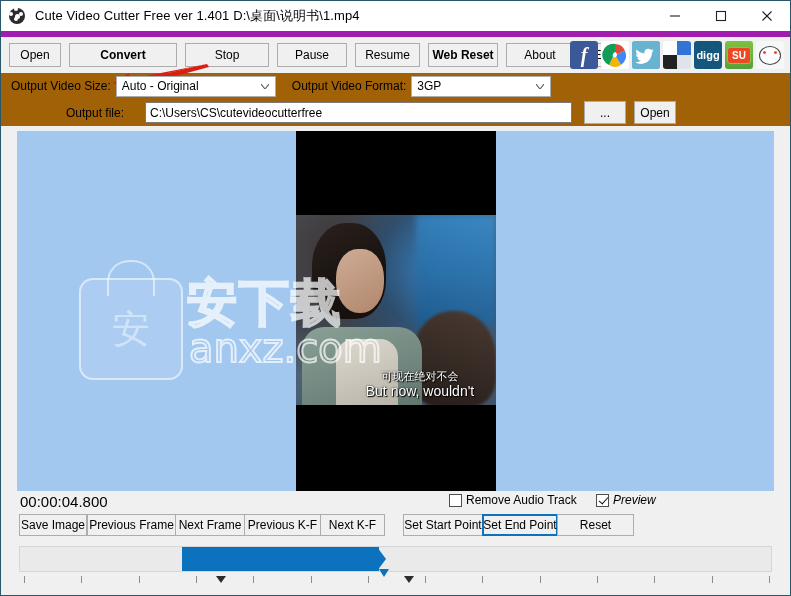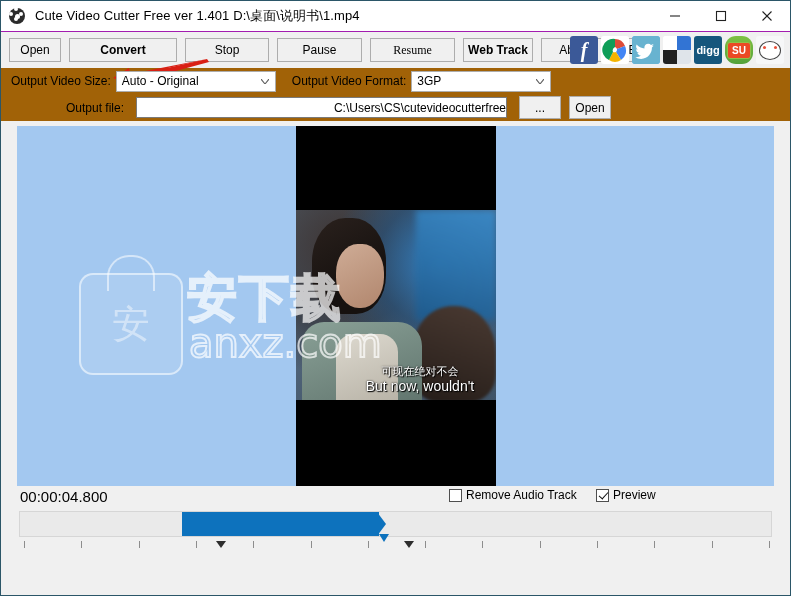--- a/index.html
+++ b/index.html
@@ -27,21 +27,21 @@
     flex-direction: column;
   }
 
   
   #titlebar {
     height: 30px;
     background: #ffffff;
     display: flex;
     align-items: center;
     flex: 0 0 auto;
-    border-bottom: 1px solid #a21caf;
+    border-bottom: 6px solid #a21caf;
   }
   #title-icon {
     width: 20px; height: 20px;
     margin-left: 7px; margin-right: 7px;
     position: relative;
     flex: 0 0 auto;
   }
   .reel {
     position: absolute;
     left: 1px; top: 2px;
@@ -109,22 +109,22 @@
     font-size: 12px;
     color: #000;
     box-sizing: border-box;
     padding: 0 4px;
     white-space: nowrap;
   }
   .tbtn.bold { font-weight: bold; }
   #btn-open { width: 52px; }
   #btn-convert { width: 108px; }
   #btn-stop { width: 84px; }
-  #btn-pause { width: 85px; }
-  #btn-resume { width: 85px; font-family: Liberation Serif, serif; }
+  #btn-pause { width: 70px; }
+  #btn-resume { width: 65px; }
   #btn-website { width: 70px; }
   #btn-about { width: 68px; }
   #btn-exit { width: 43px; }
 
   
   #social {
     position: absolute;
     right: 6px; top: 4px;
     display: flex;
     gap: 3px;
@@ -139,21 +139,21 @@
     justify-content: center;
     font-size: 11px;
     color: #fff;
     font-weight: bold;
   }
   .si-fb { background: #3b5998; font-family: "Liberation Serif", serif; font-size: 20px; font-style: italic;}
   .si-gp { background: #ffffff; }
   .si-tw { background: #55acee; }
   .si-deli { background: #ffffff; }
   .si-digg { background: #15567c; font-size: 11px; }
-  .si-su { background: #c4b5fd; border-radius: 11px; }
+  .si-su { background: #c4b5fd; }
   .si-reddit { background: #f6f7f8; }
   .deli-grid {
     width: 28px; height: 28px;
     display: grid;
     grid-template-columns: 1fr 1fr;
     grid-template-rows: 1fr 1fr;
   }
   .deli-grid i { display: block; }
   .d1 { background: #ffffff; }
   .d2 { background: #3274d4; }
@@ -542,21 +542,21 @@
       </div>
     </div>
   </div>
 
   <div id="toolbar">
     <div class="tbtn" id="btn-open">Open</div>
     <div class="tbtn bold" id="btn-convert">Convert</div>
     <div class="tbtn" id="btn-stop">Stop</div>
     <div class="tbtn" id="btn-pause">Pause</div>
     <div class="tbtn" id="btn-resume">Resume</div>
-    <div class="tbtn bold" id="btn-website">Web Track</div>
+    <div class="tbtn bold" id="btn-website">Web Reset</div>
     <div class="tbtn" id="btn-about">About</div>
     <div class="tbtn" id="btn-exit">Exit</div>
 
     <div id="social">
       <div class="sicon si-fb">f</div>
       <div class="sicon si-gp">
         <svg width="28" height="28" viewBox="0 0 28 28">
           <path d="M14 3 A11 11 0 0 1 24 10 L16 13 A4 4 0 0 0 14 11 Z" fill="#dd4b39"></path>
           <path d="M24 10 A11 11 0 0 1 20 24 L15 16 A4 4 0 0 0 16 13 Z" fill="#4285f4"></path>
           <path d="M20 24 A11 11 0 0 1 8 24 L12 16 A4 4 0 0 0 15 16 Z" fill="#f4b400"></path>
@@ -606,21 +606,21 @@
     <div class="combo" style="width:140px; margin-left:5px;">
       <span>3GP</span>
       <svg class="chev" viewBox="0 0 8 5">
           <path d="M0 0 L4 5 L8 0" fill="none" stroke="#606060" stroke-width="1.1"></path>
         </svg>
     </div>
   </div>
 
   <div class="frow" style="height:27px;">
     <span class="flabel" style="margin-left:65px;">Output file:</span>
-    <div class="textbox" style="width:371px; margin-left:12px;justify-content:flex-end;">
+    <div class="textbox" style="width:427px; margin-left:21px;">
       <span>C:\Users\CS\cutevideocutterfree</span>
     </div>
     <div class="smallbtn" style="width:42px; margin-left:12px;">...</div>
     <div class="smallbtn" style="width:42px; margin-left:8px;">Open</div>
   </div>
 
   <div id="video-panel">
     <div id="video-frame">
       <div id="video-image">
         <div class="vi-bg"></div>
@@ -644,26 +644,36 @@
       <div class="wm-sub">anxz.com</div>
     </div>
   </div>
 
   <div id="time-row">
     <span id="timecode">00:00:04.800</span>
     <span class="chk-wrap" style="left:448px;">
       <span class="chkbox"></span>
       <span>Remove Audio Track</span>
     </span>
-    <span class="chk-wrap" style="left:595px;">
+    <span class="chk-wrap" style="left:595px;font-style:italic;">
       <span class="chkbox checked"></span>
       <span>Preview</span>
     </span>
   </div>
 
+  <div id="btn-row">
+    <div class="bbtn" style="left:18px;width:68px;">Save Image</div>
+    <div class="bbtn" style="left:86px;width:89px;">Previous Frame</div>
+    <div class="bbtn" style="left:174px;width:70px;">Next Frame</div>
+    <div class="bbtn" style="left:243px;width:77px;">Previous K-F</div>
+    <div class="bbtn" style="left:319px;width:65px;">Next K-F</div>
+    <div class="bbtn" style="left:402px;width:80px;">Set  Start Point</div>
+    <div class="bbtn focused" style="left:481px;width:76px;">Set  End Point</div>
+    <div class="bbtn" style="left:556px;width:77px;">Reset</div>
+  </div>
 
   <div id="timeline-area">
     <div id="track"></div>
     <div id="selection"></div>
     <div id="sel-point"></div>
     <div id="sel-tail"></div>
     <div id="ruler">
         <div class="tick" style="left: 5px;"></div>
         <div class="tick" style="left: 62px;"></div>
         <div class="tick" style="left: 120px;"></div>

